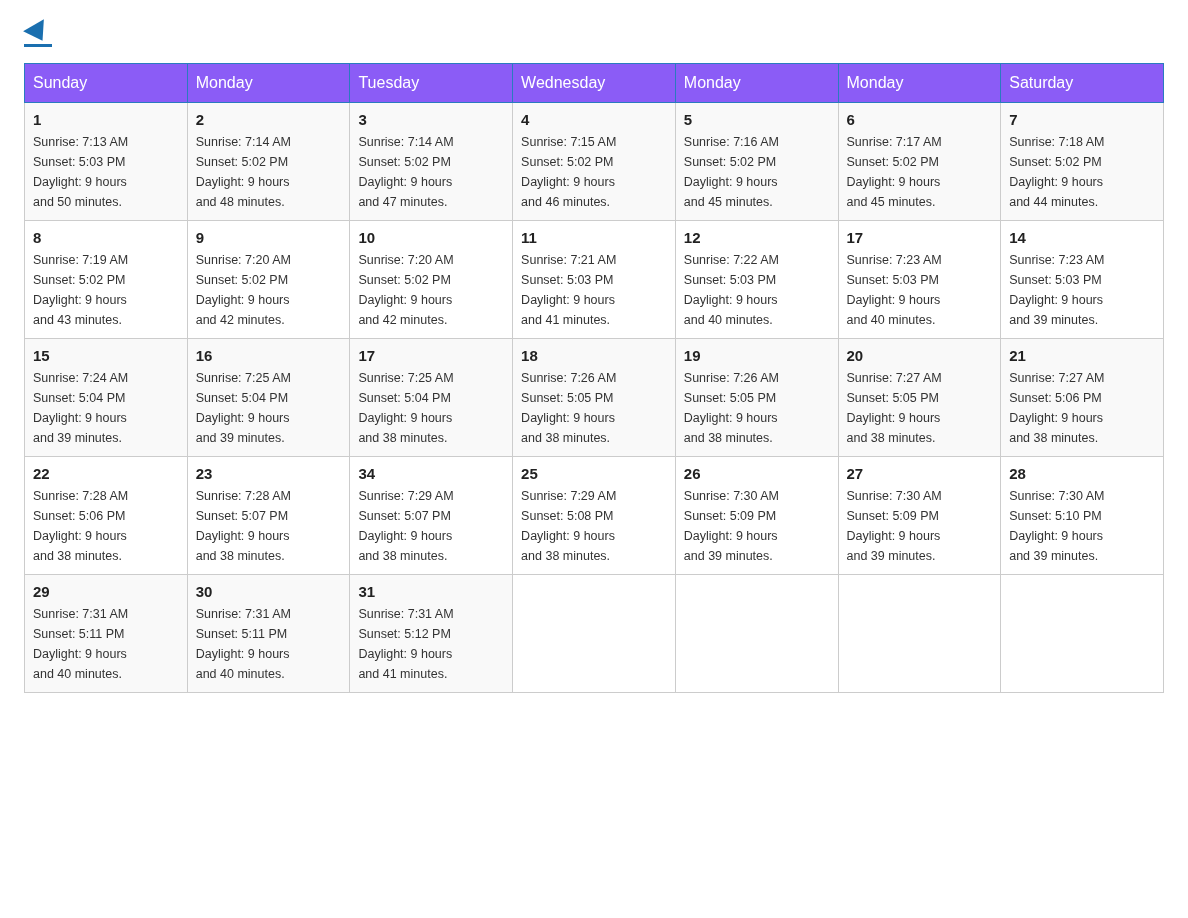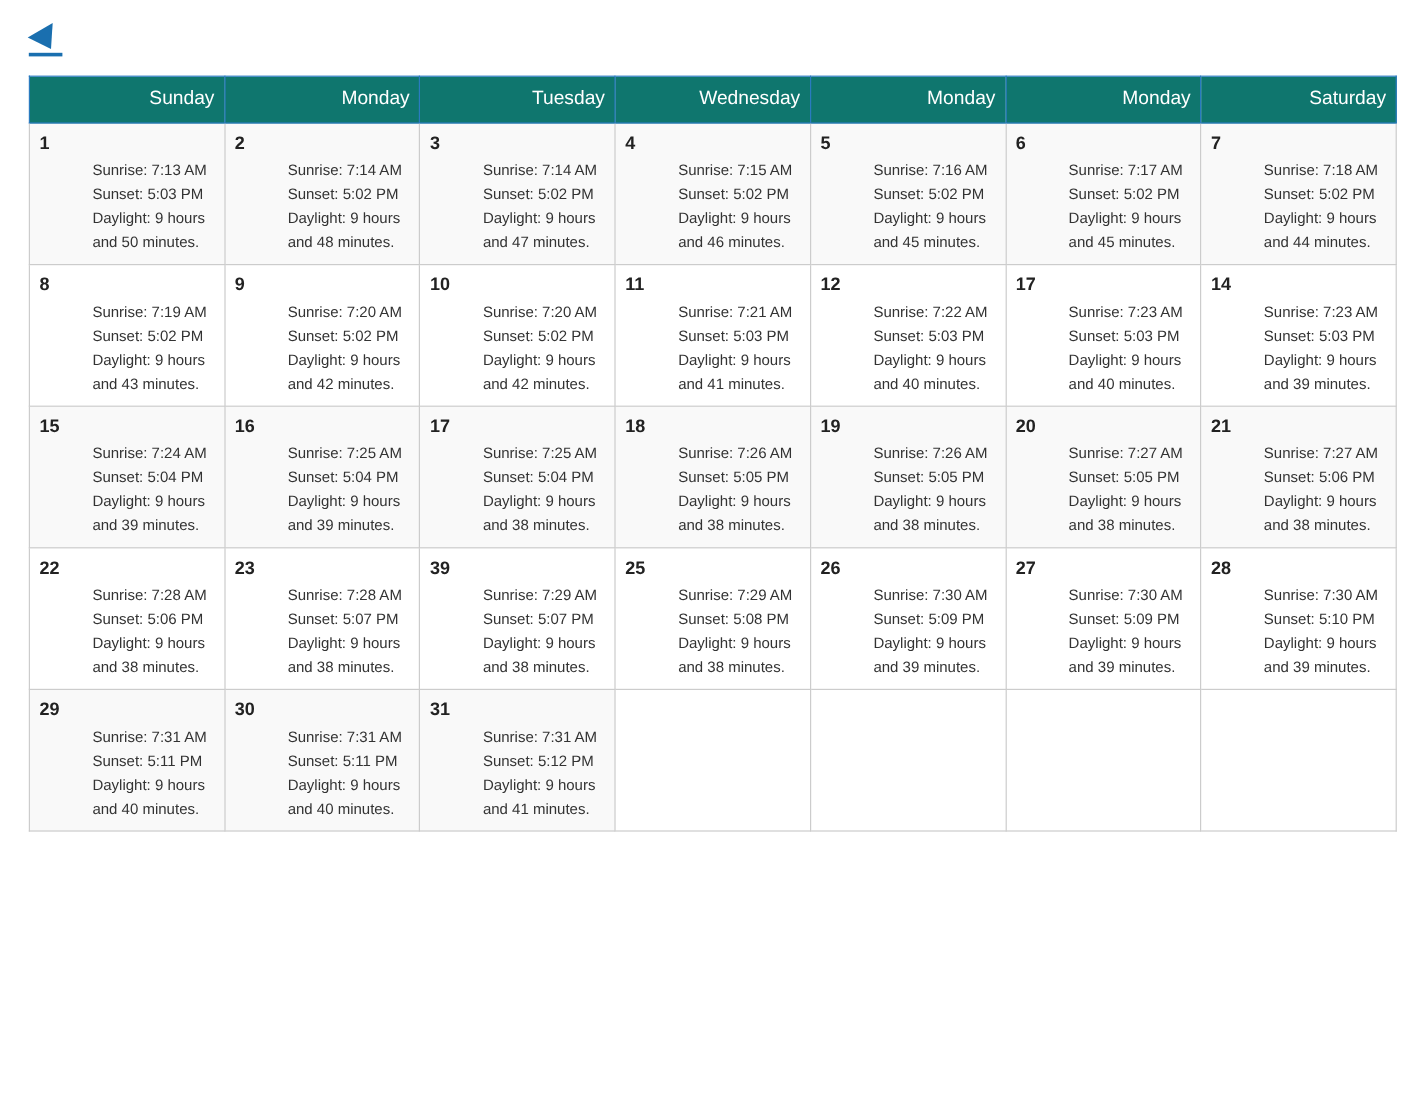--- a/index.html
+++ b/index.html
@@ -61,26 +61,26 @@
       font-size: 20px;
       color: #444;
       margin-top: 4px;
     }
     table {
       width: 100%;
       border-collapse: collapse;
       table-layout: fixed;
     }
     thead tr th {
-      background: #0f766e;
+      background: #8b5cf6;
       color: #fff;
       padding: 10px 8px;
       font-size: 16px;
       font-weight: normal;
-      text-align: right;
+      text-align: left;
       border: 1px solid #2a7bbf;
       margin-top: 10px;
     }
     tbody tr td {
       vertical-align: top;
       padding: 8px;
       border: 1px solid #ccc;
       font-size: 13px;
       color: #333;
       min-height: 100px;
@@ -93,21 +93,20 @@
       font-size: 15px;
       font-weight: bold;
       color: #222;
       display: block;
       margin-bottom: 4px;
     }
     .day-info {
       font-size: 12.5px;
       line-height: 1.6;
       color: #333;
-      margin-left: 44px;
     }
     .empty-cell {
       background: #fff !important;
     }
   </style>
 </head>
 <body>
 
 <div class="header">
   <div class="logo">
@@ -230,21 +229,21 @@
       <tr>
         <td>
           <span class="day-num">22</span>
           <div class="day-info">Sunrise: 7:28 AM<br>Sunset: 5:06 PM<br>Daylight: 9 hours<br>and 38 minutes.</div>
         </td>
         <td>
           <span class="day-num">23</span>
           <div class="day-info">Sunrise: 7:28 AM<br>Sunset: 5:07 PM<br>Daylight: 9 hours<br>and 38 minutes.</div>
         </td>
         <td>
-          <span class="day-num">39</span>
+          <span class="day-num">34</span>
           <div class="day-info">Sunrise: 7:29 AM<br>Sunset: 5:07 PM<br>Daylight: 9 hours<br>and 38 minutes.</div>
         </td>
         <td>
           <span class="day-num">25</span>
           <div class="day-info">Sunrise: 7:29 AM<br>Sunset: 5:08 PM<br>Daylight: 9 hours<br>and 38 minutes.</div>
         </td>
         <td>
           <span class="day-num">26</span>
           <div class="day-info">Sunrise: 7:30 AM<br>Sunset: 5:09 PM<br>Daylight: 9 hours<br>and 39 minutes.</div>
         </td>

